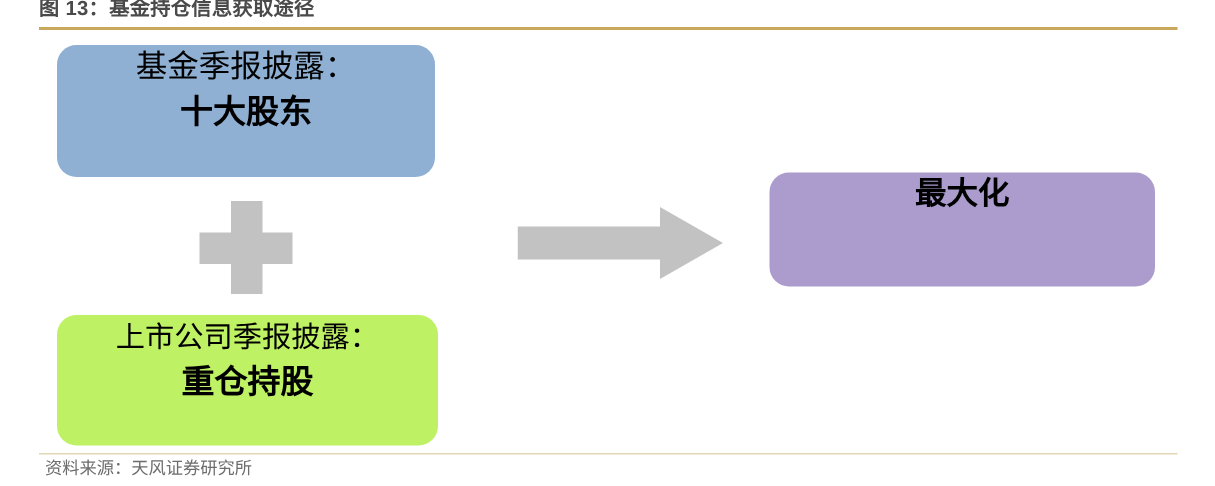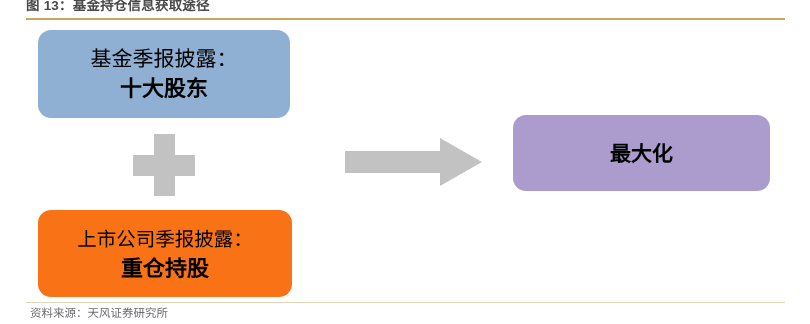--- a/index.html
+++ b/index.html
@@ -65,21 +65,21 @@
     font-family: Liberation Serif, serif;
   }
 
   
   .flow-box {
     position: absolute;
     border-radius: 13px;
     display: flex;
     flex-direction: column;
     align-items: center;
-    justify-content: center;
+    justify-content: flex-start;
     text-align: center;
     color: #000000;
     box-sizing: border-box;
   }
   .flow-box .line-top {
     font-size: 21px;
     font-weight: normal;
     line-height: 30px;
     white-space: nowrap;
   }
@@ -165,21 +165,21 @@
   <div class="flow-box" id="box-fund-report" style="background:#8fb0d3;">
     <div class="line-top">基金季报披露：</div>
     <div class="line-bottom">十大股东</div>
   </div>
 
   <div id="plus-sign">
     <div class="bar-h"></div>
     <div class="bar-v"></div>
   </div>
 
-  <div class="flow-box" id="box-listed-company" style="background:#f97316;">
+  <div class="flow-box" id="box-listed-company" style="background:#bef264;">
     <div class="line-top">上市公司季报披露：</div>
     <div class="line-bottom">重仓持股</div>
   </div>
 
   <div id="flow-arrow">
     <svg width="137" height="48" viewBox="0 0 137 48" aria-hidden="true">
       <polygon points="0,13 95,13 95,0 137,24 95,48 95,35 0,35" fill="#c2c2c2"></polygon>
     </svg>
   </div>
 

